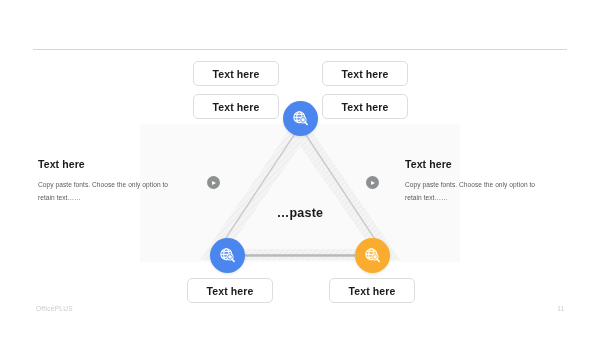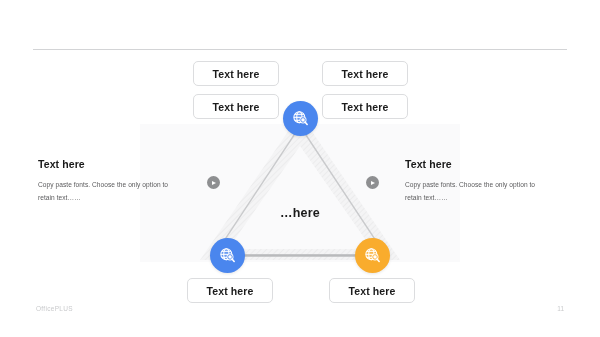--- a/index.html
+++ b/index.html
@@ -236,21 +236,21 @@
           <line x1="4.6" y1="6.4" x2="15.4" y2="6.4"></line>
           <line x1="4.6" y1="13.6" x2="15.4" y2="13.6"></line>
         </g>
         <circle cx="14.4" cy="13.1" r="4.2" fill="#ffffff"></circle>
         <circle cx="14.4" cy="13.1" r="2.7" fill="none" stroke="#f9ac2d" stroke-width="1.1"></circle>
         <line x1="16.8" y1="15.6" x2="19.4" y2="18.6" stroke="#ffffff" stroke-width="1.9" stroke-linecap="round"></line>
       </svg>
     </span>
   </div>
 
-  <div class="center-label">…here</div>
+  <div class="center-label">…paste</div>
 
   <div class="copy left-copy">
     <h3>Text here</h3>
     <p>Copy paste fonts. Choose the only option to retain text……</p>
   </div>
 
   <div class="copy right-copy">
     <h3>Text here</h3>
     <p>Copy paste fonts. Choose the only option to retain text……</p>
   </div>

